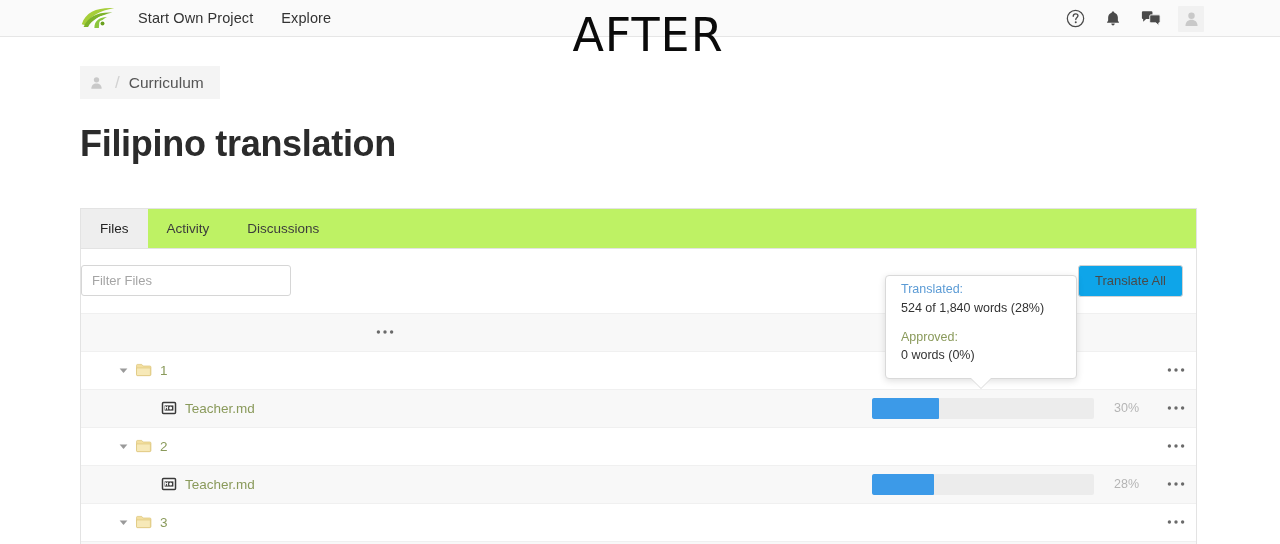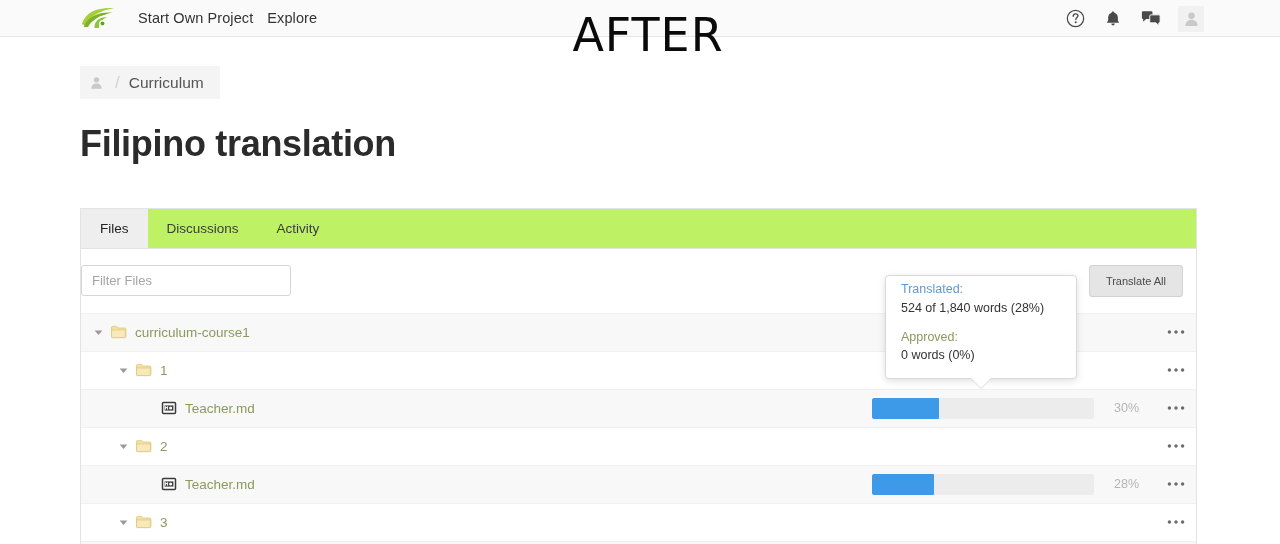--- a/index.html
+++ b/index.html
@@ -22,21 +22,21 @@
     display: flex;
     align-items: center;
     padding: 0 0 0 80px;
   }
   .brand-logo {
     width: 36px; height: 26px;
     margin-right: 22px;
     flex: 0 0 auto;
     display: block;
   }
-  .nav-links { display: flex; align-items: center; gap: 14px; }
+  .nav-links { display: flex; align-items: center; gap: 28px; }
   .nav-link {
     font-size: 14.5px;
     color: #333333;
     text-decoration: none;
     letter-spacing: .1px;
     white-space: nowrap;
   }
   .nav-right {
     position: absolute;
     right: 76px;
@@ -178,23 +178,23 @@
     padding: 0 10px;
     outline: none;
     margin-left: 0;
   }
   .filter-input::placeholder { color: #a5a5a5; }
   .btn-outline {
     height: 32px;
     padding: 0 16px;
     border: 1px solid #d2d2d2;
     border-radius: 3px;
-    background: #e5e5e5;
+    background: #0ea5e9;
     font-family: inherit;
-    font-size: 11px;
+    font-size: 13px;
     color: #4a4a4a;
     cursor: pointer;
   }
 
   
   .tree { position: relative; }
   .trow {
     position: relative;
     height: 38px;
     display: flex;
@@ -367,45 +367,31 @@
     <span class="bc-sep">/</span>
     <a class="bc-text" href="#">Curriculum</a>
   </div>
 
   <h1 class="page-title">Filipino translation</h1>
 
   <div class="panel">
 
     <div class="tabbar">
       <button class="tab active">Files</button>
+      <button class="tab">Activity</button>
       <button class="tab">Discussions</button>
-      <button class="tab">Activity</button>
     </div>
 
     <div class="toolbar">
       <input class="filter-input" type="text" placeholder="Filter Files" style="">
       <button class="btn-outline">Translate All</button>
     </div>
 
     <div class="tree" id="tree">
         <div class="trow shade">
-          <div class="trow-left" style="padding-left: 12px;">
-            <span class="caret">
-              <svg width="11" height="11" viewBox="0 0 12 12">
-                <path d="M1.8 3.8 L10.2 3.8 L6 8.6 Z" fill="#9a9a9a"></path>
-              </svg>
-            </span>
-            <span class="row-icon">
-              <svg width="16" height="14" viewBox="0 0 18 15">
-                <path d="M0.6 2.4 A1.2 1.2 0 0 1 1.8 1.2 L6.4 1.2 L8 3 L15.6 3 A1.2 1.2 0 0 1 16.8 4.2 L16.8 12.6 A1.2 1.2 0 0 1 15.6 13.8 L1.8 13.8 A1.2 1.2 0 0 1 0.6 12.6 Z" fill="#f3dfa0" stroke="#dcc478" stroke-width="0.8"></path>
-                <path d="M1.8 5.2 L16.2 5.2 L16.2 12.6 A1.2 1.2 0 0 1 15 13.8 L1.8 13.8 A1.2 1.2 0 0 1 0.6 12.6 L0.6 5.2 Z" fill="#f7e9b8" stroke="#dcc478" stroke-width="0.7"></path>
-              </svg>
-            </span>
-            <a class="row-name folder-name" href="#">curriculum-course1</a>
-          </div>
           <div class="progress-wrap"></div>
           <div class="pct"></div>
           <div class="dots">
             <svg width="18" height="6" viewBox="0 0 18 6">
               <circle cx="2.4" cy="3" r="1.7" fill="#6a6a6a"></circle>
               <circle cx="9" cy="3" r="1.7" fill="#6a6a6a"></circle>
               <circle cx="15.6" cy="3" r="1.7" fill="#6a6a6a"></circle>
             </svg>
           </div>
         </div>

